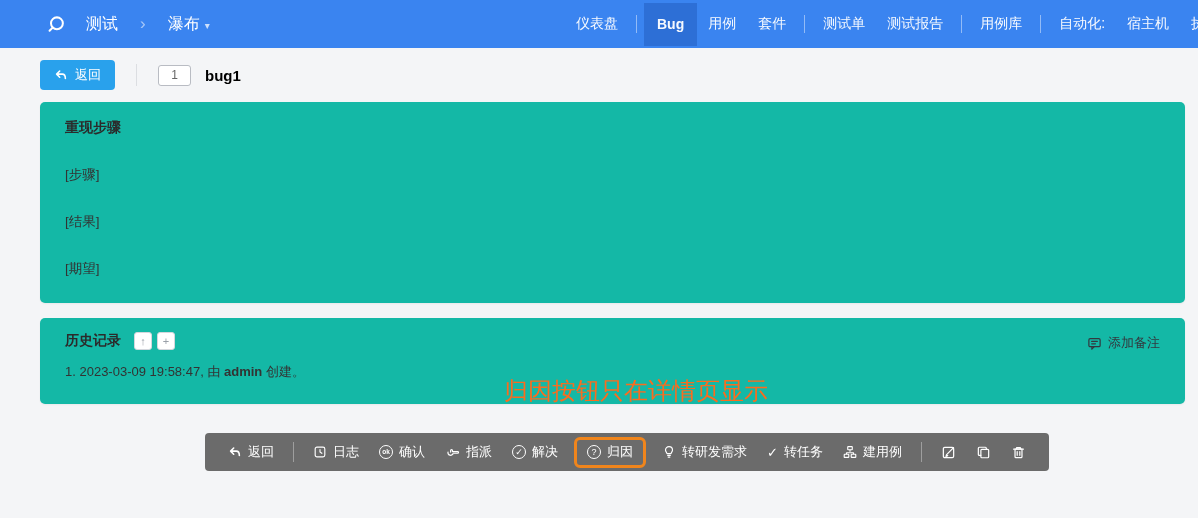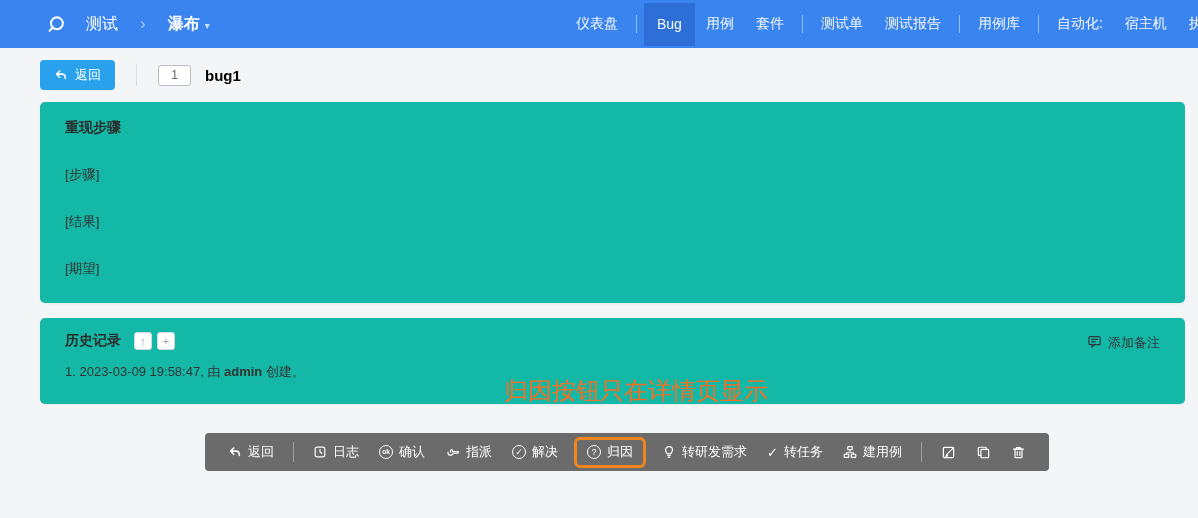--- a/index.html
+++ b/index.html
@@ -17,31 +17,31 @@
   .navbar {
     position:absolute; top:0; left:0; width:1198px; height:48px;
     background:#3A84F0; color:#fff; overflow:hidden;
   }
   .brand {
     position:absolute; left:46px; top:0; height:48px;
     display:flex; align-items:center; gap:21px; font-size:16px;
   }
   .brand .app-name { font-weight:400; cursor:pointer; }
   .brand .crumb-chevron { color:rgba(255,255,255,.55); font-size:17px; margin:0 1px; }
-  .project-switch { display:flex; align-items:center; gap:5px; cursor:pointer;font-weight:bold; }
+  .project-switch { display:flex; align-items:center; gap:5px; cursor:pointer; }
   .project-switch .caret { font-size:10px; color:rgba(255,255,255,.75); padding-top:2px; }
   .nav-menu {
     position:absolute; left:565px; top:0; height:48px;
     display:flex; align-items:center; white-space:nowrap;
   }
   .nav-item {
     height:43px; display:flex; align-items:center; padding:0 11px;
     font-size:14px; color:rgba(255,255,255,.96); cursor:pointer;
   }
-  .nav-item.active { background:#2D6FD6; font-weight:normal; padding:0 13px; }
+  .nav-item.active { background:#2D6FD6; font-weight:bold; padding:0 13px; }
   .nav-divider { width:1px; height:18px; background:rgba(255,255,255,.45); margin:0 7px; }
 
   
   .titlebar {
     position:absolute; top:60px; left:40px; right:13px; height:30px;
     display:flex; align-items:center;
   }
   .back-btn {
     background:#29A1EC; color:#fff; border:none; border-radius:4px;
     height:30px; padding:0 14px; display:inline-flex; align-items:center;
@@ -69,21 +69,21 @@
   .history-head { display:flex; align-items:center; }
   .mini-btn {
     width:18px; height:18px; border:1px solid #d4d7dd; border-radius:3px;
     color:#9aa0a8; background:#fff; font-size:11px; line-height:1;
     display:inline-flex; align-items:center; justify-content:center; cursor:pointer;
   }
   .mini-btn.first { margin-left:13px; }
   .mini-btn + .mini-btn { margin-left:5px; }
   .add-note {
     position:absolute; right:25px; top:16px;
-    display:flex; gap:6px;
+    display:flex; align-items:center; gap:6px;
     color:#33383f; font-size:13px; cursor:pointer;
   }
   .history-entry { margin-top:13px; font-size:13px; color:#333; }
   .history-entry .user { font-weight:bold; }
 
   
   .annotation {
     position:absolute; left:504px; top:375px; z-index:6;
     font-size:24px; color:#FB6C1E; white-space:nowrap;
   }

